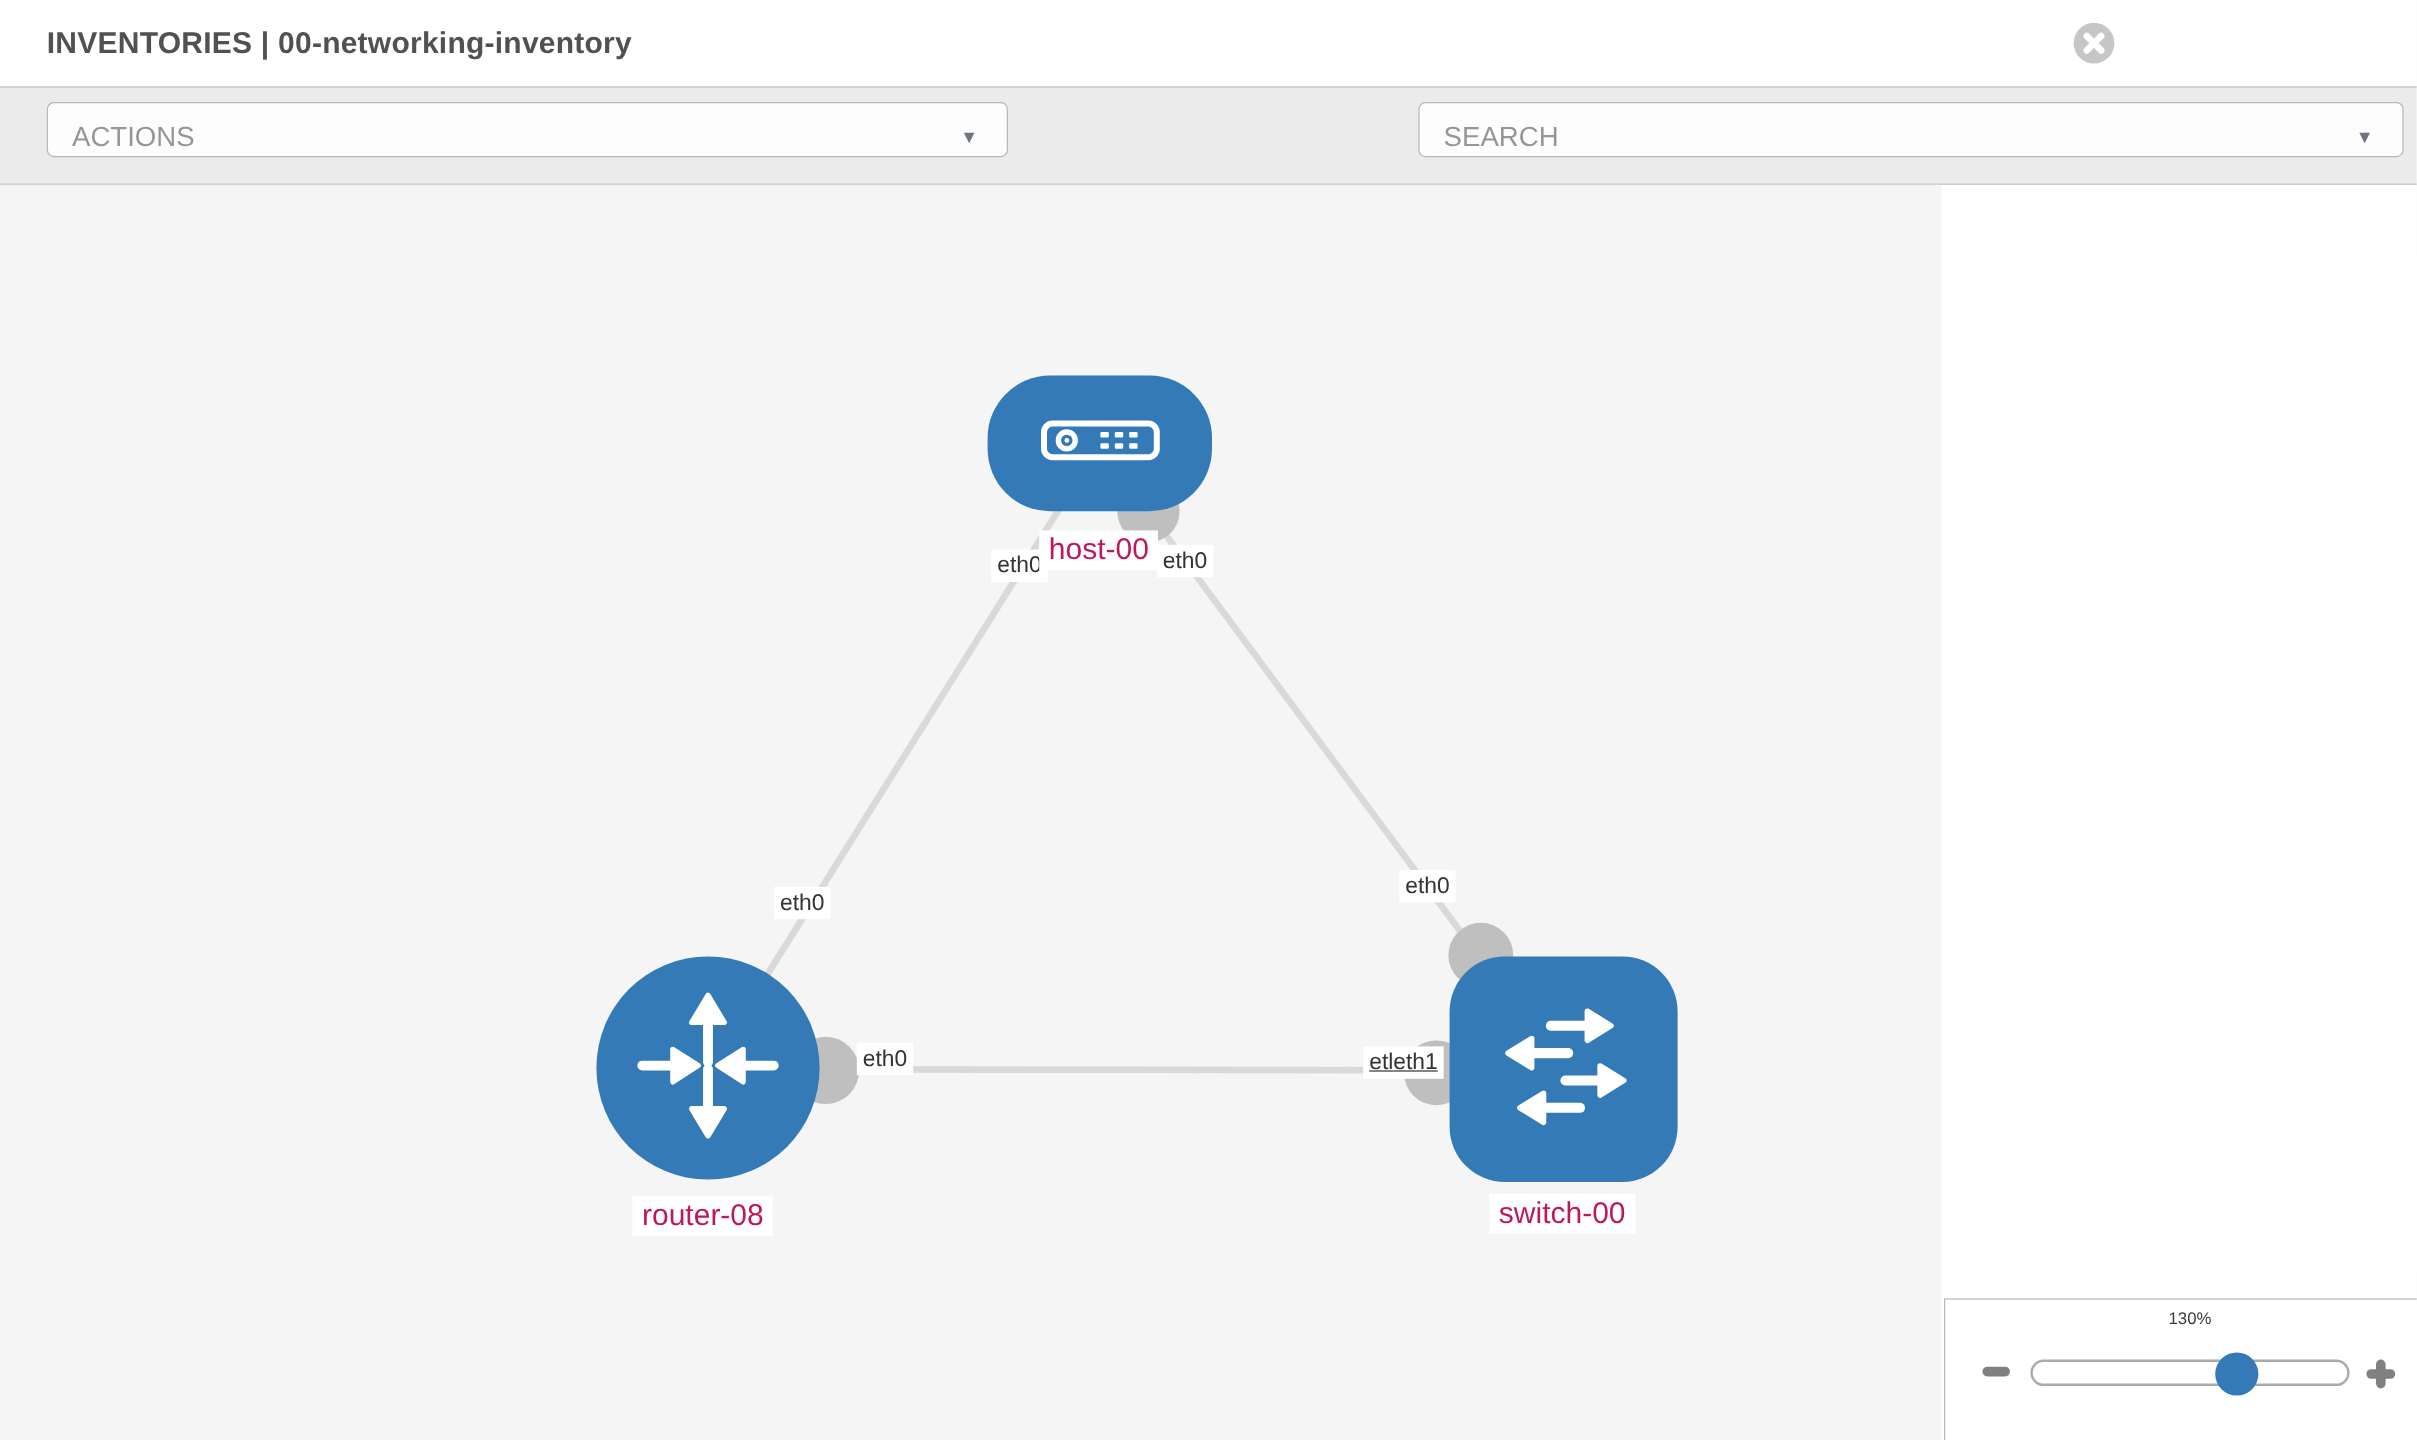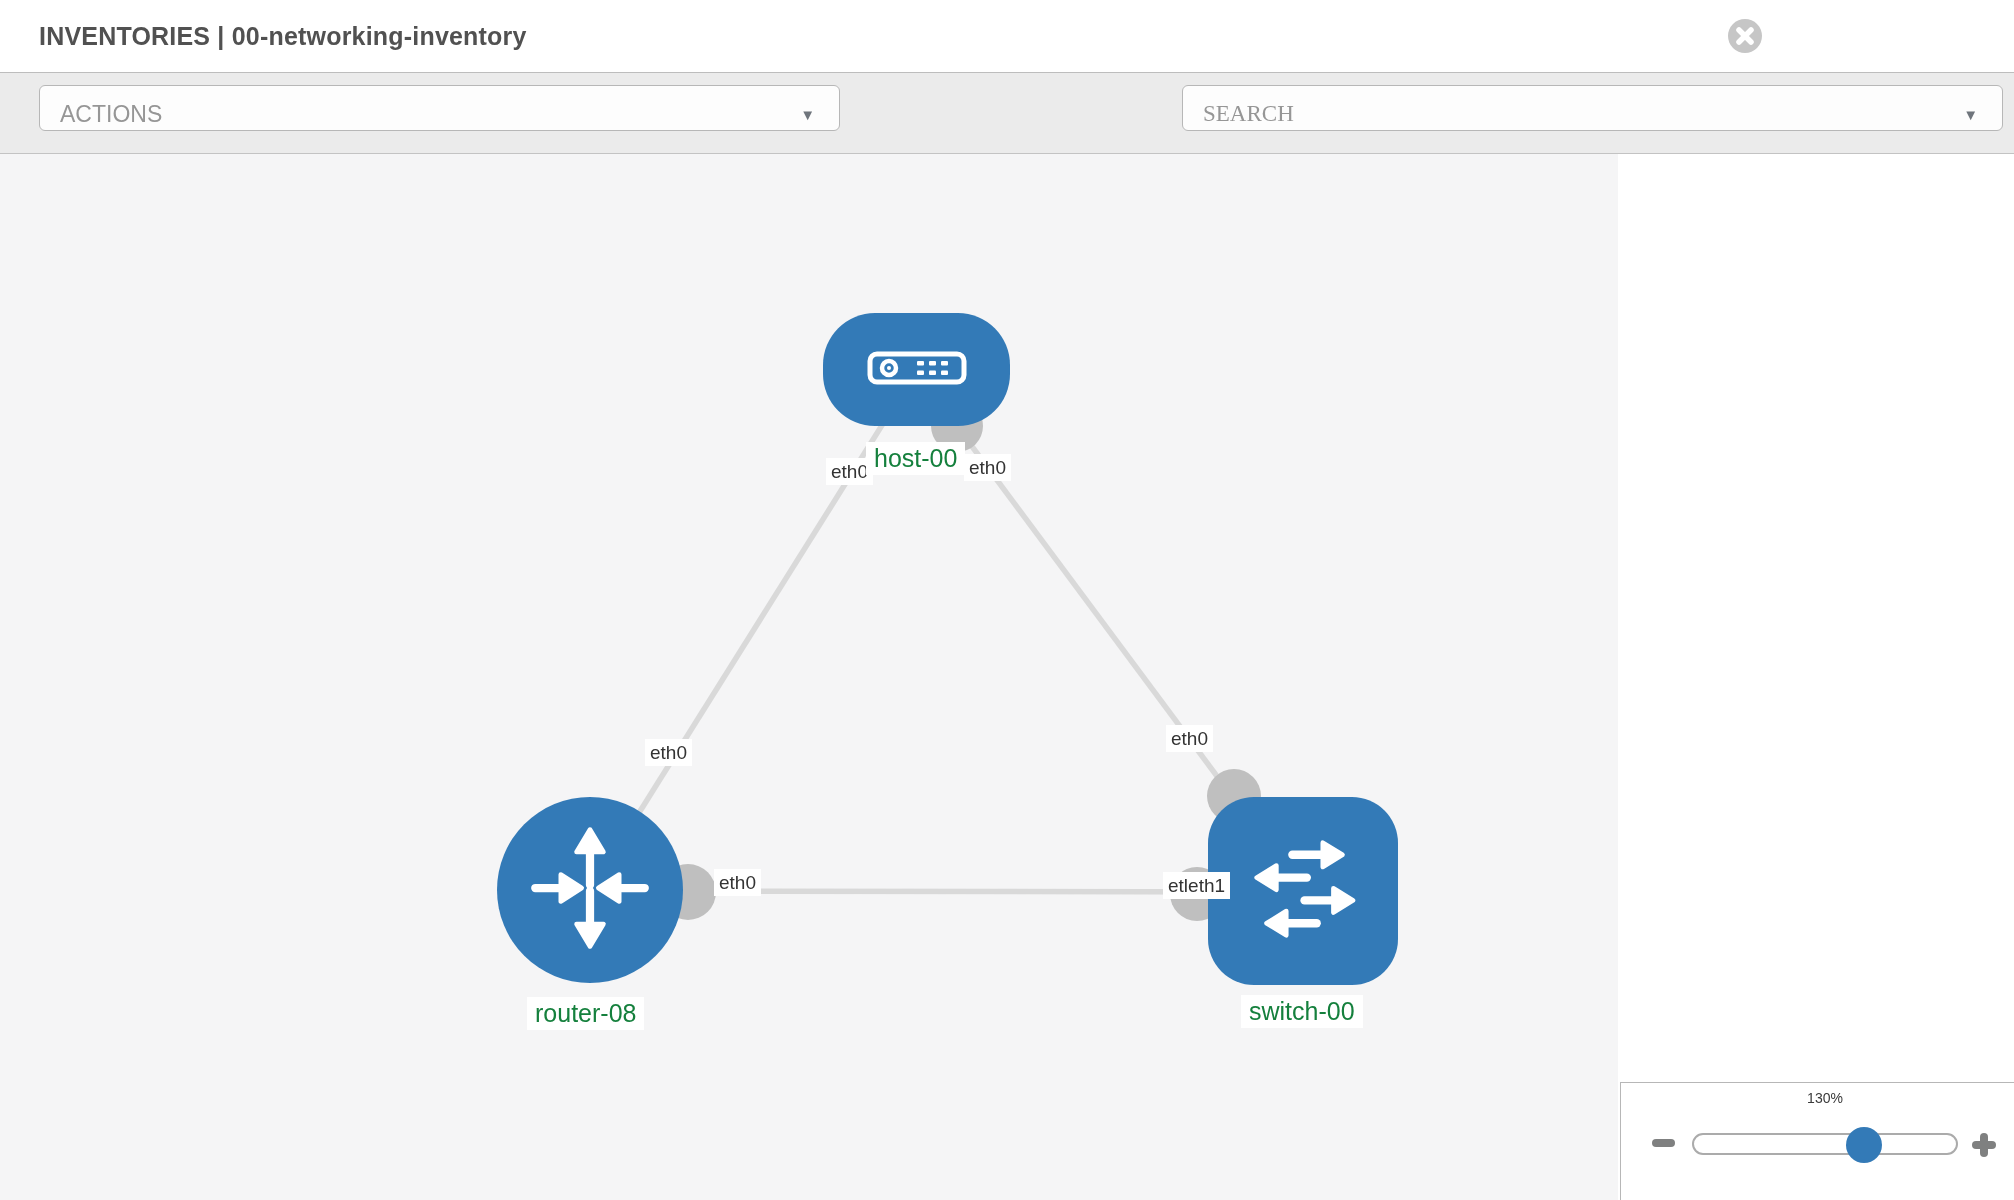--- a/index.html
+++ b/index.html
@@ -24,21 +24,21 @@
   .toolbar {
     position:absolute; left:0; top:72px; width:2014px; height:82px;
     background:#ebebeb; border-top:1px solid #bdbdbd; border-bottom:1px solid #c3c3c3;
   }
   .select-box {
     position:absolute; top:12px; height:46px; background:#fdfdfd;
     border:1px solid #b7b7b7; border-radius:6px; color:#969696;
     font-size:23px; line-height:56px; padding-left:20px; cursor:pointer;
   }
   .select-actions { left:39px;  width:801px; }
-  .select-search  { left:1182px; width:821px;font-family:Liberation Serif, serif; }
+  .select-search  { left:1182px; width:821px; }
   .caret {
     position:absolute; right:24px; top:1px; font-size:15px; color:#6f757c; line-height:56px;
   }
   .tool-icon { position:absolute; cursor:pointer; }
   .tool-icon.wrench { left:1048px; top:96px; }
   .tool-icon.key    { left:1116px; top:98px; }
   
   .canvas {
     position:absolute; left:0; top:154px; width:1618px; height:1046px;
     background:#f5f5f6;
@@ -46,29 +46,29 @@
   .links-layer { position:absolute; left:0; top:0; }
   .node { position:absolute; background:#337ab7; display:flex; align-items:center; justify-content:center; cursor:pointer; }
   .node-host   { left:823px;  top:159px; width:187px; height:113px; border-radius:52px; }
   .node-router { left:497px;  top:643px; width:186px; height:186px; border-radius:50%; }
   .node-switch { left:1208px; top:643px; width:190px; height:188px; border-radius:46px; }
   .iface-label {
     position:absolute; background:#ffffff; color:#333333;
     font-size:19px; line-height:23px; padding:2px 5px; white-space:nowrap;
   }
   .node-label {
-    position:absolute; background:#ffffff; color:#15803d;
+    position:absolute; background:#ffffff; color:#be185d;
     font-size:25px; line-height:29px; padding:2px 8px; white-space:nowrap;
   }
   .lbl-l0-from { left:826px;  top:304px; }
   .lbl-l0-to   { left:645px;  top:585px; }
   .lbl-l1-from { left:964px;  top:300px; }
   .lbl-l1-to   { left:1166px; top:571px; }
   .lbl-l2-from { left:714px;  top:715px; }
-  .lbl-l2-to   { left:1163px; top:718px; }
+  .lbl-l2-to   { left:1136px; top:718px;text-decoration:underline; }
   .lbl-host    { left:866px;  top:288px; }
   .lbl-router  { left:527px;  top:843px; }
   .lbl-switch  { left:1241px; top:841px; }
   
   .zoom-panel {
     position:absolute; left:1620px; top:1082px; width:400px; height:130px;
     background:#ffffff; border:1px solid #b7b7b7;
   }
   .zoom-level {
     position:absolute; left:154px; top:7px; width:100px; text-align:center;

